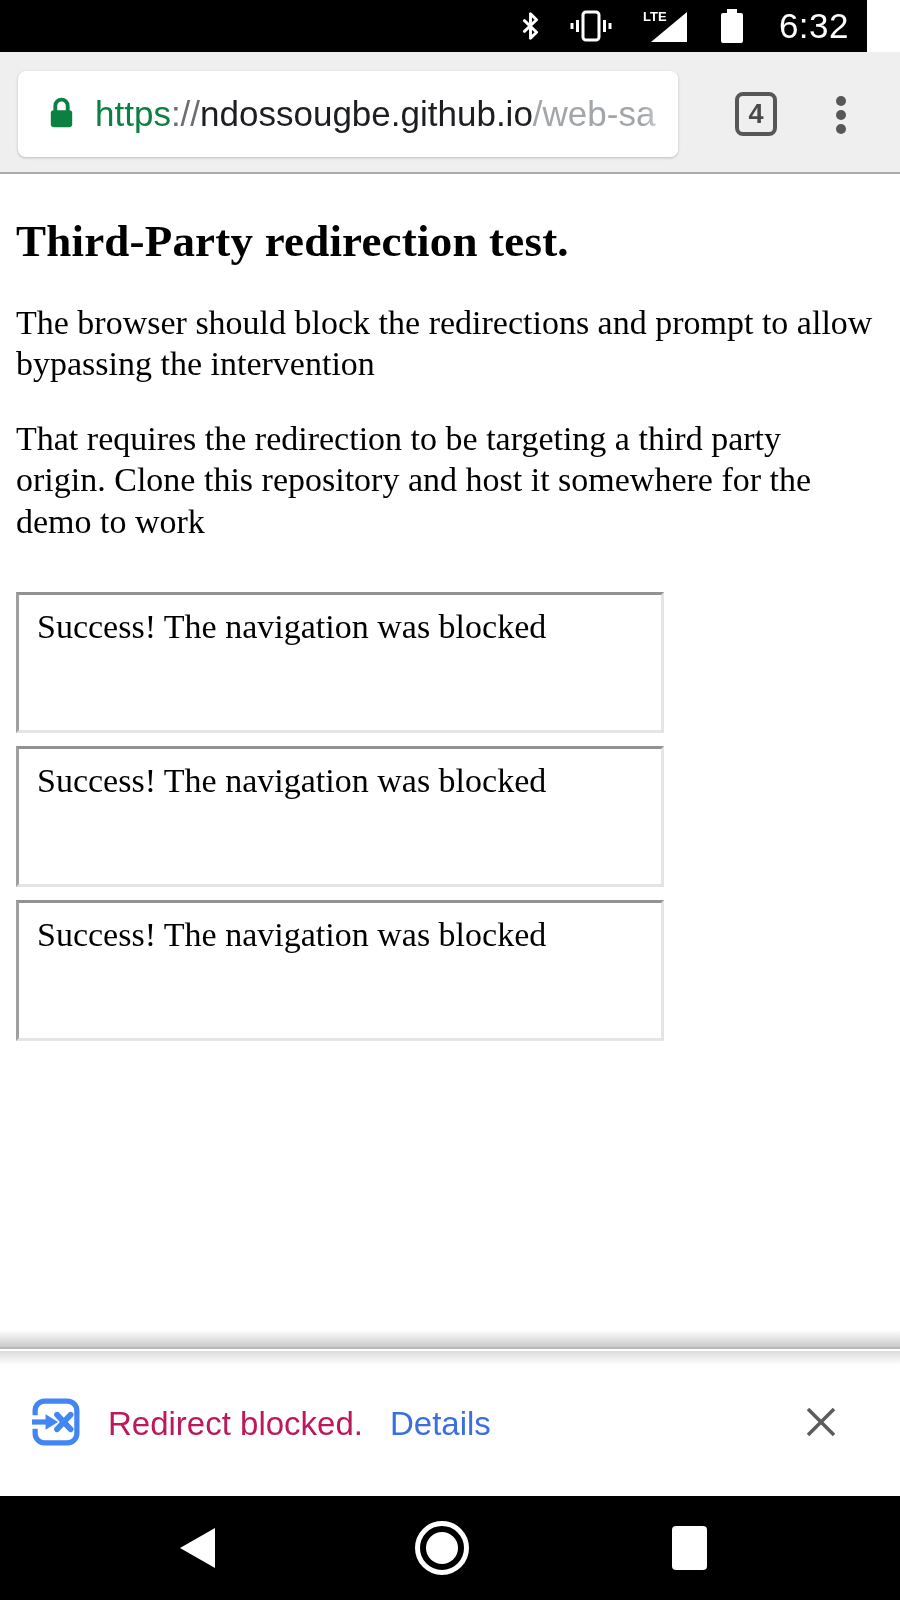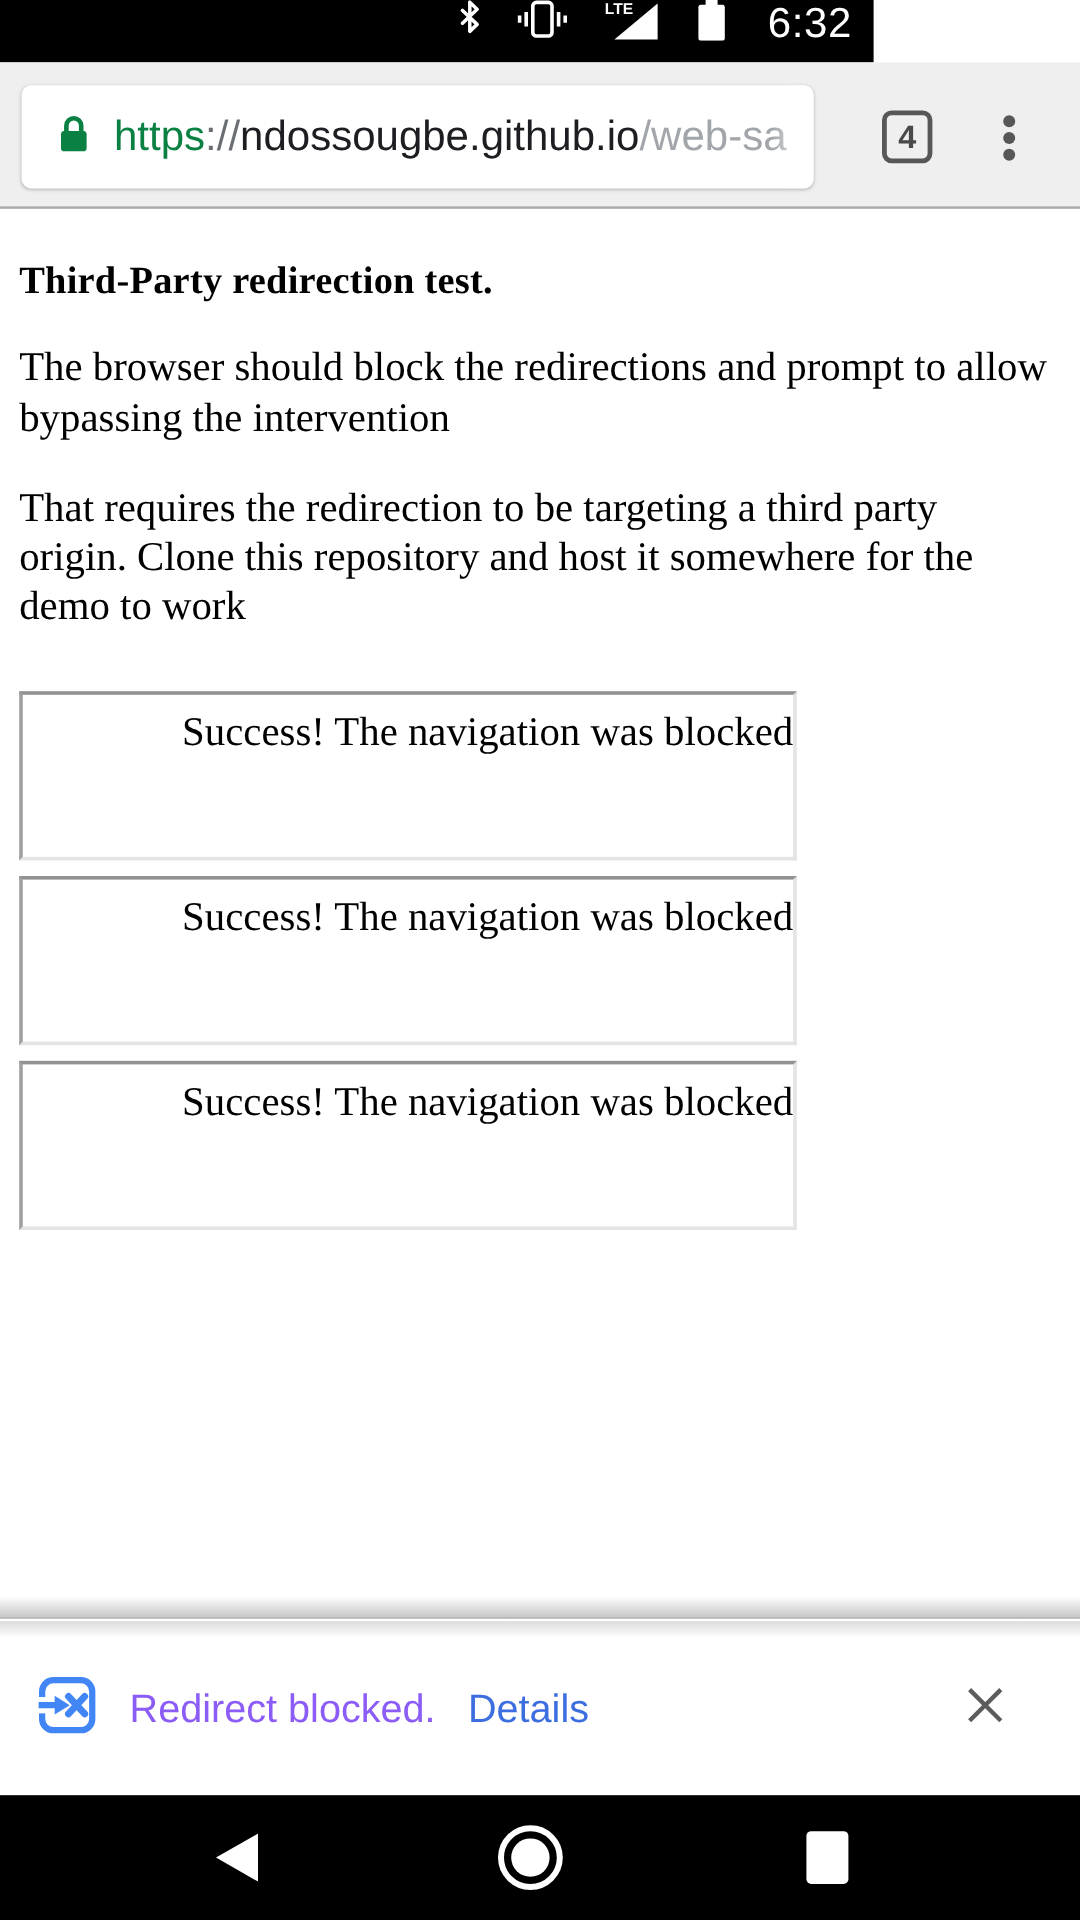--- a/index.html
+++ b/index.html
@@ -1,22 +1,22 @@
 <!DOCTYPE html>
 <html><head>
 <meta charset="utf-8">
 <style>
   * { margin:0; padding:0; box-sizing:border-box; }
   html,body { width:900px; height:1600px; }
   body { position:relative; background:#fff; font-family:"Liberation Sans", sans-serif; overflow:hidden; }
 
   
   .status-bar {
-    position:absolute; top:0; left:0; width:728px; height:52px;
-    background:#000; display:flex; align-items:flex-start; justify-content:flex-end;
+    position:absolute; top:0; left:0; width:867px; height:52px;
+    background:#000; display:flex; align-items:center; justify-content:flex-end;
     gap:31px; padding-right:18px;
   }
   .status-bar svg { display:block; }
   .status-time { color:#fff; font-size:35px; font-weight:500; letter-spacing:.5px; margin-left:4px; }
 
   
   .toolbar {
     position:absolute; top:52px; left:0; width:900px; height:122px;
     background:#efefef; border-bottom:2px solid #aaa;
   }
@@ -44,23 +44,23 @@
   .menu-dots { position:absolute; left:836px; top:44px; display:flex; flex-direction:column; gap:4px; }
   .menu-dots i { width:10px; height:10px; border-radius:50%; background:#575757; }
 
   
   .content {
     position:absolute; top:176px; left:0; width:900px; height:1154px;
     background:#fff; overflow:hidden;
     font-family:"Liberation Serif","DejaVu Serif",serif; color:#000;
     padding:0 24px 0 16px;
   }
-  .content h1 { font-size:32px; font-weight:bold; margin-top:38px; line-height:1.2; letter-spacing:.2px; }
+  .content h1 { font-size:45px; font-weight:bold; margin-top:38px; line-height:1.2; letter-spacing:.2px; }
   .content p  { font-size:34px; line-height:1.21; margin-top:34px; max-width:862px;font-family:Liberation Serif, serif; }
-  .frames { margin-top:50px;text-align:right; }
+  .frames { margin-top:50px; }
   .frame {
     width:648px; height:141px; background:#fff; margin-bottom:13px;
     border-top:3px solid #929292; border-left:3px solid #a0a0a0;
     border-right:3px solid #e4e4e4; border-bottom:3px solid #e4e4e4;
     padding:12px 0 0 18px; font-size:34px; line-height:1.2;
   }
 
   
   .page-bottom-shadow {
     position:absolute; top:1330px; left:0; width:900px; height:19px;
@@ -71,21 +71,21 @@
   
   .infobar {
     position:absolute; top:1351px; left:0; width:900px; height:145px;
     background:#fff; display:flex; align-items:center; padding:0 0 0 32px;
   }
   .infobar::before {
     content:""; position:absolute; top:0; left:0; right:0; height:14px;
     background:linear-gradient(#dcdcdc, rgba(255,255,255,0));
   }
   .infobar-icon { flex:0 0 auto; margin-right:28px; }
-  .infobar-text { font-size:33px; color:#8b5cf6; }
+  .infobar-text { font-size:33px; color:#be185d; }
   .infobar-link { font-size:33px; color:#3c6ee0; margin-left:27px; text-decoration:none; }
   .infobar-close { margin-left:auto; margin-right:60px; cursor:pointer; }
 
   
   .nav-bar { position:absolute; top:1496px; left:0; width:900px; height:104px; background:#000; }
   .nav-back {
     position:absolute; left:180px; top:1528px; width:0; height:0;
     border-top:20px solid transparent; border-bottom:20px solid transparent;
     border-right:35px solid #fff;
   }

